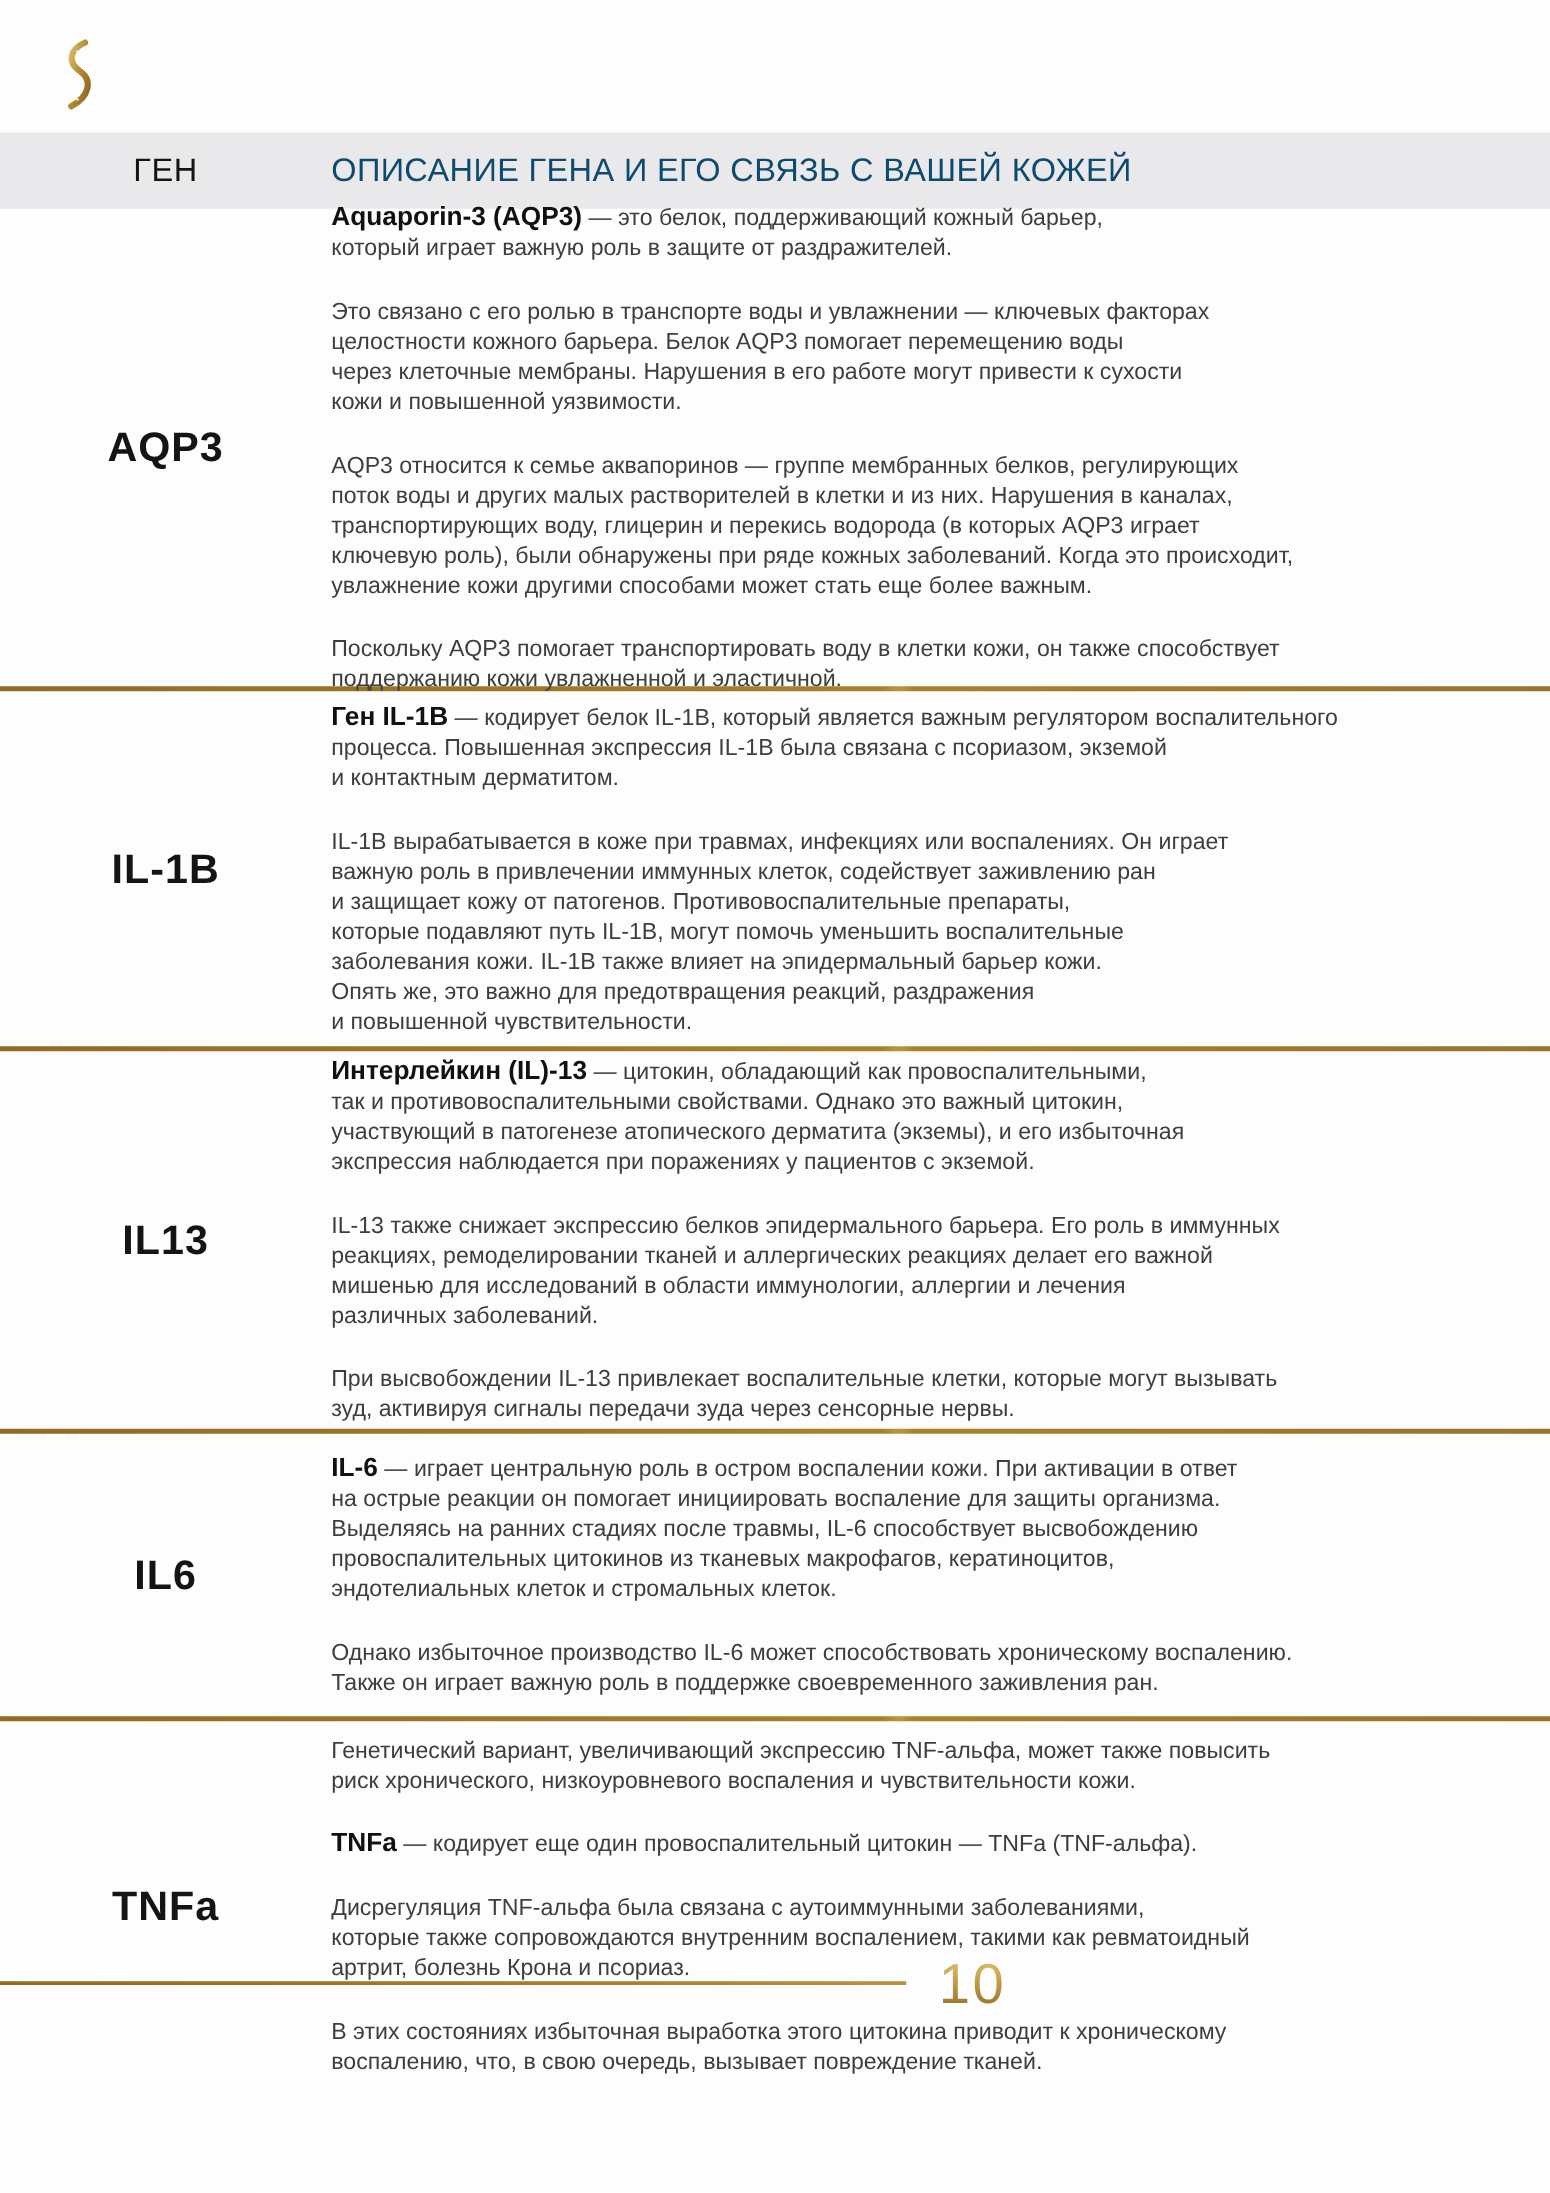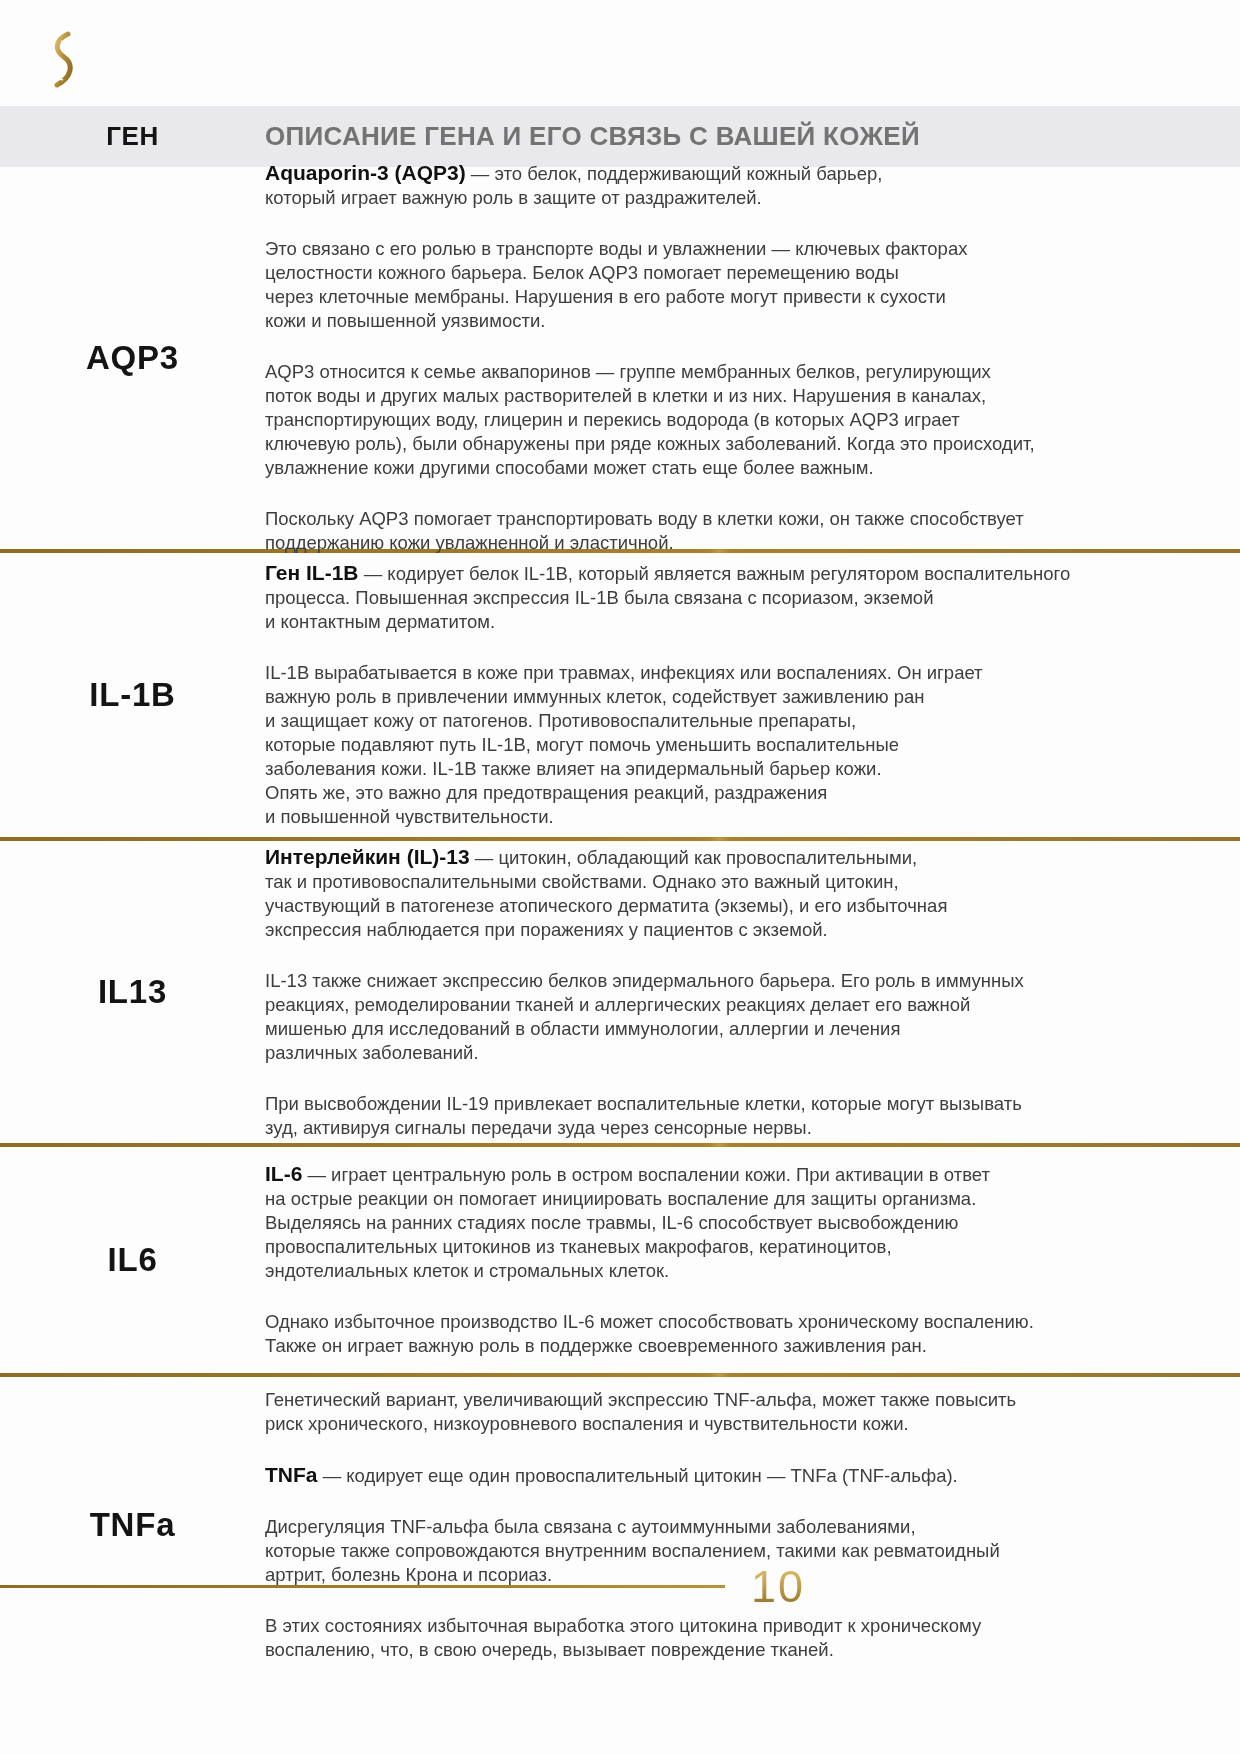--- a/index.html
+++ b/index.html
@@ -15,24 +15,24 @@
   .top-strip { height:106px; position:relative; }
   .logo {
     position:absolute; left:47px; top:31px; width:30px; height:58px;
   }
   .header-band {
     height:61px; background:#e9e8ea;
     display:flex; align-items:center;
   }
   .gene-col-head {
     width:265px; text-align:center;
-    font-size:26px; font-weight:700; color:#141414; letter-spacing:0.5px;
+    font-size:26px; font-weight:400; color:#141414; letter-spacing:0.5px;
   }
   .desc-col-head {
-    font-size:26px; font-weight:700; color:#737373; letter-spacing:0.3px;
+    font-size:26px; font-weight:400; color:#0c4a6e; letter-spacing:0.3px;
   }
   .section { display:flex; width:100%; }
   .gene-cell {
     width:265px; flex:0 0 265px;
     display:flex; align-items:center; justify-content:center;
   }
   .gene-label {
     font-size:33px; font-weight:700; color:#141414; letter-spacing:0.8px;
   }
   .content-cell {
@@ -140,21 +140,21 @@
         </div>
         <div class="content-cell">
           <div class="para"><span class="lead">Интерлейкин (IL)-13</span> — цитокин, обладающий как провоспалительными,
 так и противовоспалительными свойствами. Однако это важный цитокин,
 участвующий в патогенезе атопического дерматита (экземы), и его избыточная
 экспрессия наблюдается при поражениях у пациентов с экземой.</div>
           <div class="para">IL-13 также снижает экспрессию белков эпидермального барьера. Его роль в иммунных
 реакциях, ремоделировании тканей и аллергических реакциях делает его важной
 мишенью для исследований в области иммунологии, аллергии и лечения
 различных заболеваний.</div>
-          <div class="para">При высвобождении IL-19 привлекает воспалительные клетки, которые могут вызывать
+          <div class="para">При высвобождении IL-13 привлекает воспалительные клетки, которые могут вызывать
 зуд, активируя сигналы передачи зуда через сенсорные нервы.</div>
         </div>
       </div>
       <div class="divider"></div>
       <div class="section" style="height: 226px;">
         <div class="gene-cell">
           <div class="gene-label">IL6</div>
         </div>
         <div class="content-cell">
           <div class="para"><span class="lead">IL-6</span> — играет центральную роль в остром воспалении кожи. При активации в ответ

